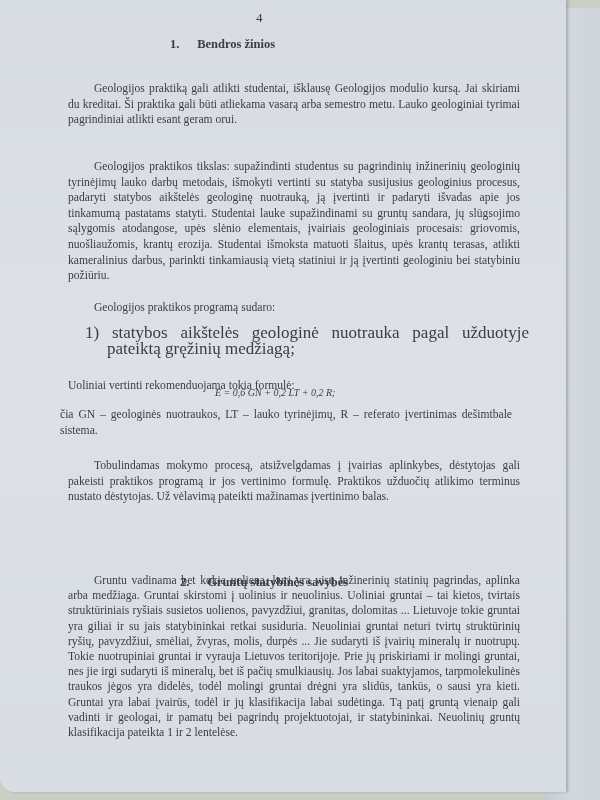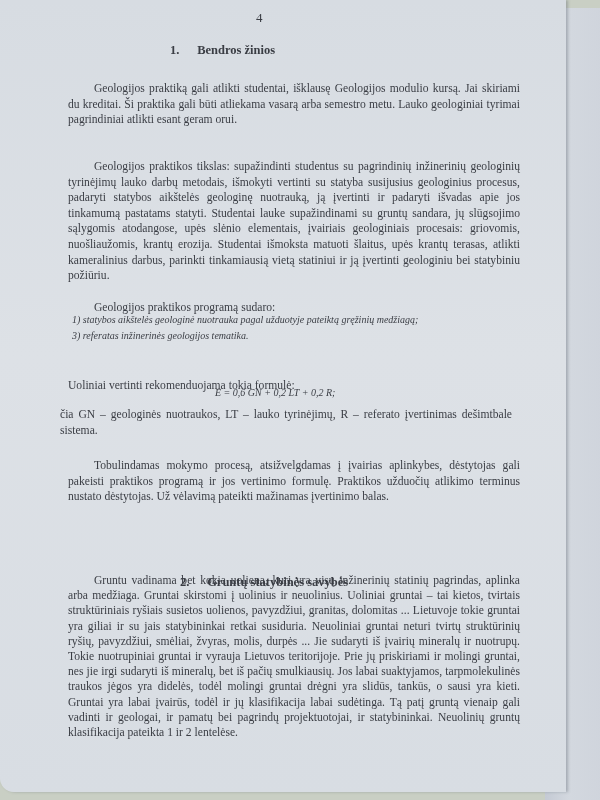--- a/index.html
+++ b/index.html
@@ -16,29 +16,29 @@
     position:absolute; left:0; top:0; width:566px; height:792px;
     background:linear-gradient(180deg,#d7dce2 0%,#dde1e6 45%,#d8dde3 100%);
     border-bottom-left-radius:14px;
     box-shadow: 2px 0 3px rgba(80,90,100,0.35);
     color:#3a3d44;
     filter: blur(0.55px);
   }
   .content { position:absolute; left:60px; top:0; width:450px; }
   .page-number { position:absolute; left:256px; top:10px; font-size:13px; }
   .heading { position:absolute; font-weight:bold; font-size:12.5px; }
-  .h1 { left:170px; top:43px; }
+  .h1 { left:170px; top:37px; }
   .h2 { left:180px; top:537px;margin-top:38px; }
   .heading .num { display:inline-block; width:24px; }
   .para {
     position:absolute; left:0; width:452px; font-size:11.6px; line-height:15.6px;
     text-align:justify; margin:8px;
   }
   .para .indent { display:inline-block; width:26px; }
-  .list { position:absolute; left:8px; width:444px; font-size:10px; line-height:15.6px; margin:4px; padding:0; list-style:none;font-style:italic; }
+  .list { position:absolute; left:8px; width:444px; font-size:17px; line-height:15.6px; margin:17px; padding:0; list-style:none; }
   .list li { padding-left:22px; text-indent:-22px; text-align:justify; }
   .formula { position:absolute; left:155px; font-size:10px; font-style:italic; }
   .where { position:absolute; left:0; width:452px; font-size:11.6px; line-height:15.6px; text-align:justify; }
 </style>
 </head>
 <body>
 
 <div class="under-page"></div>
 
 <div class="page">
@@ -51,21 +51,20 @@
 
   <div class="content">
     <p class="para" style="top:73px"><span class="indent"></span><span>Geologijos praktiką gali atlikti studentai, išklausę Geologijos modulio kursą. Jai skiriami du kreditai. Ši praktika gali būti atliekama vasarą arba semestro metu. Lauko geologiniai tyrimai pagrindiniai atlikti esant geram orui.</span></p>
 
     <p class="para" style="top:151px"><span class="indent"></span><span>Geologijos praktikos tikslas: supažindinti studentus su pagrindinių inžinerinių geologinių tyrinėjimų lauko darbų metodais, išmokyti vertinti su statyba susijusius geologinius procesus, padaryti statybos aikštelės geologinę nuotrauką, ją įvertinti ir padaryti išvadas apie jos tinkamumą pastatams statyti. Studentai lauke supažindinami su gruntų sandara, jų slūgsojimo sąlygomis atodangose, upės slėnio elementais, įvairiais geologiniais procesais: griovomis, nuošliaužomis, krantų erozija. Studentai išmokstа matuoti šlaitus, upės krantų terasas, atlikti kameralinius darbus, parinkti tinkamiausią vietą statiniui ir ją įvertinti geologiniu bei statybiniu požiūriu.</span></p>
 
     <p class="para" style="top:292px"><span class="indent"></span><span>Geologijos praktikos programą sudaro:</span></p>
 
     <ul class="list" style="top:308px">
       <li>1) statybos aikštelės geologinė nuotrauka pagal užduotyje pateiktą gręžinių medžiagą;</li>
-      <li>3) referatas inžinerinės geologijos tematika.</li>
     </ul>
 
     <p class="para" style="top:370px"><span>Uoliniai vertinti rekomenduojama tokia formulė:</span></p>
 
     <div class="formula" style="top:387px">E = 0,6 GN + 0,2 LT + 0,2 R;</div>
 
     <div class="where" style="top:407px"><span>čia GN – geologinės nuotraukos, LT – lauko tyrinėjimų, R – referato įvertinimas dešimtbale sistema.</span></div>
 
     <p class="para" style="top:450px"><span class="indent"></span><span>Tobulindamas mokymo procesą, atsižvelgdamas į įvairias aplinkybes, dėstytojas gali pakeisti praktikos programą ir jos vertinimo formulę. Praktikos užduočių atlikimo terminus nustato dėstytojas. Už vėlavimą pateikti mažinamas įvertinimo balas.</span></p>
   </div>

